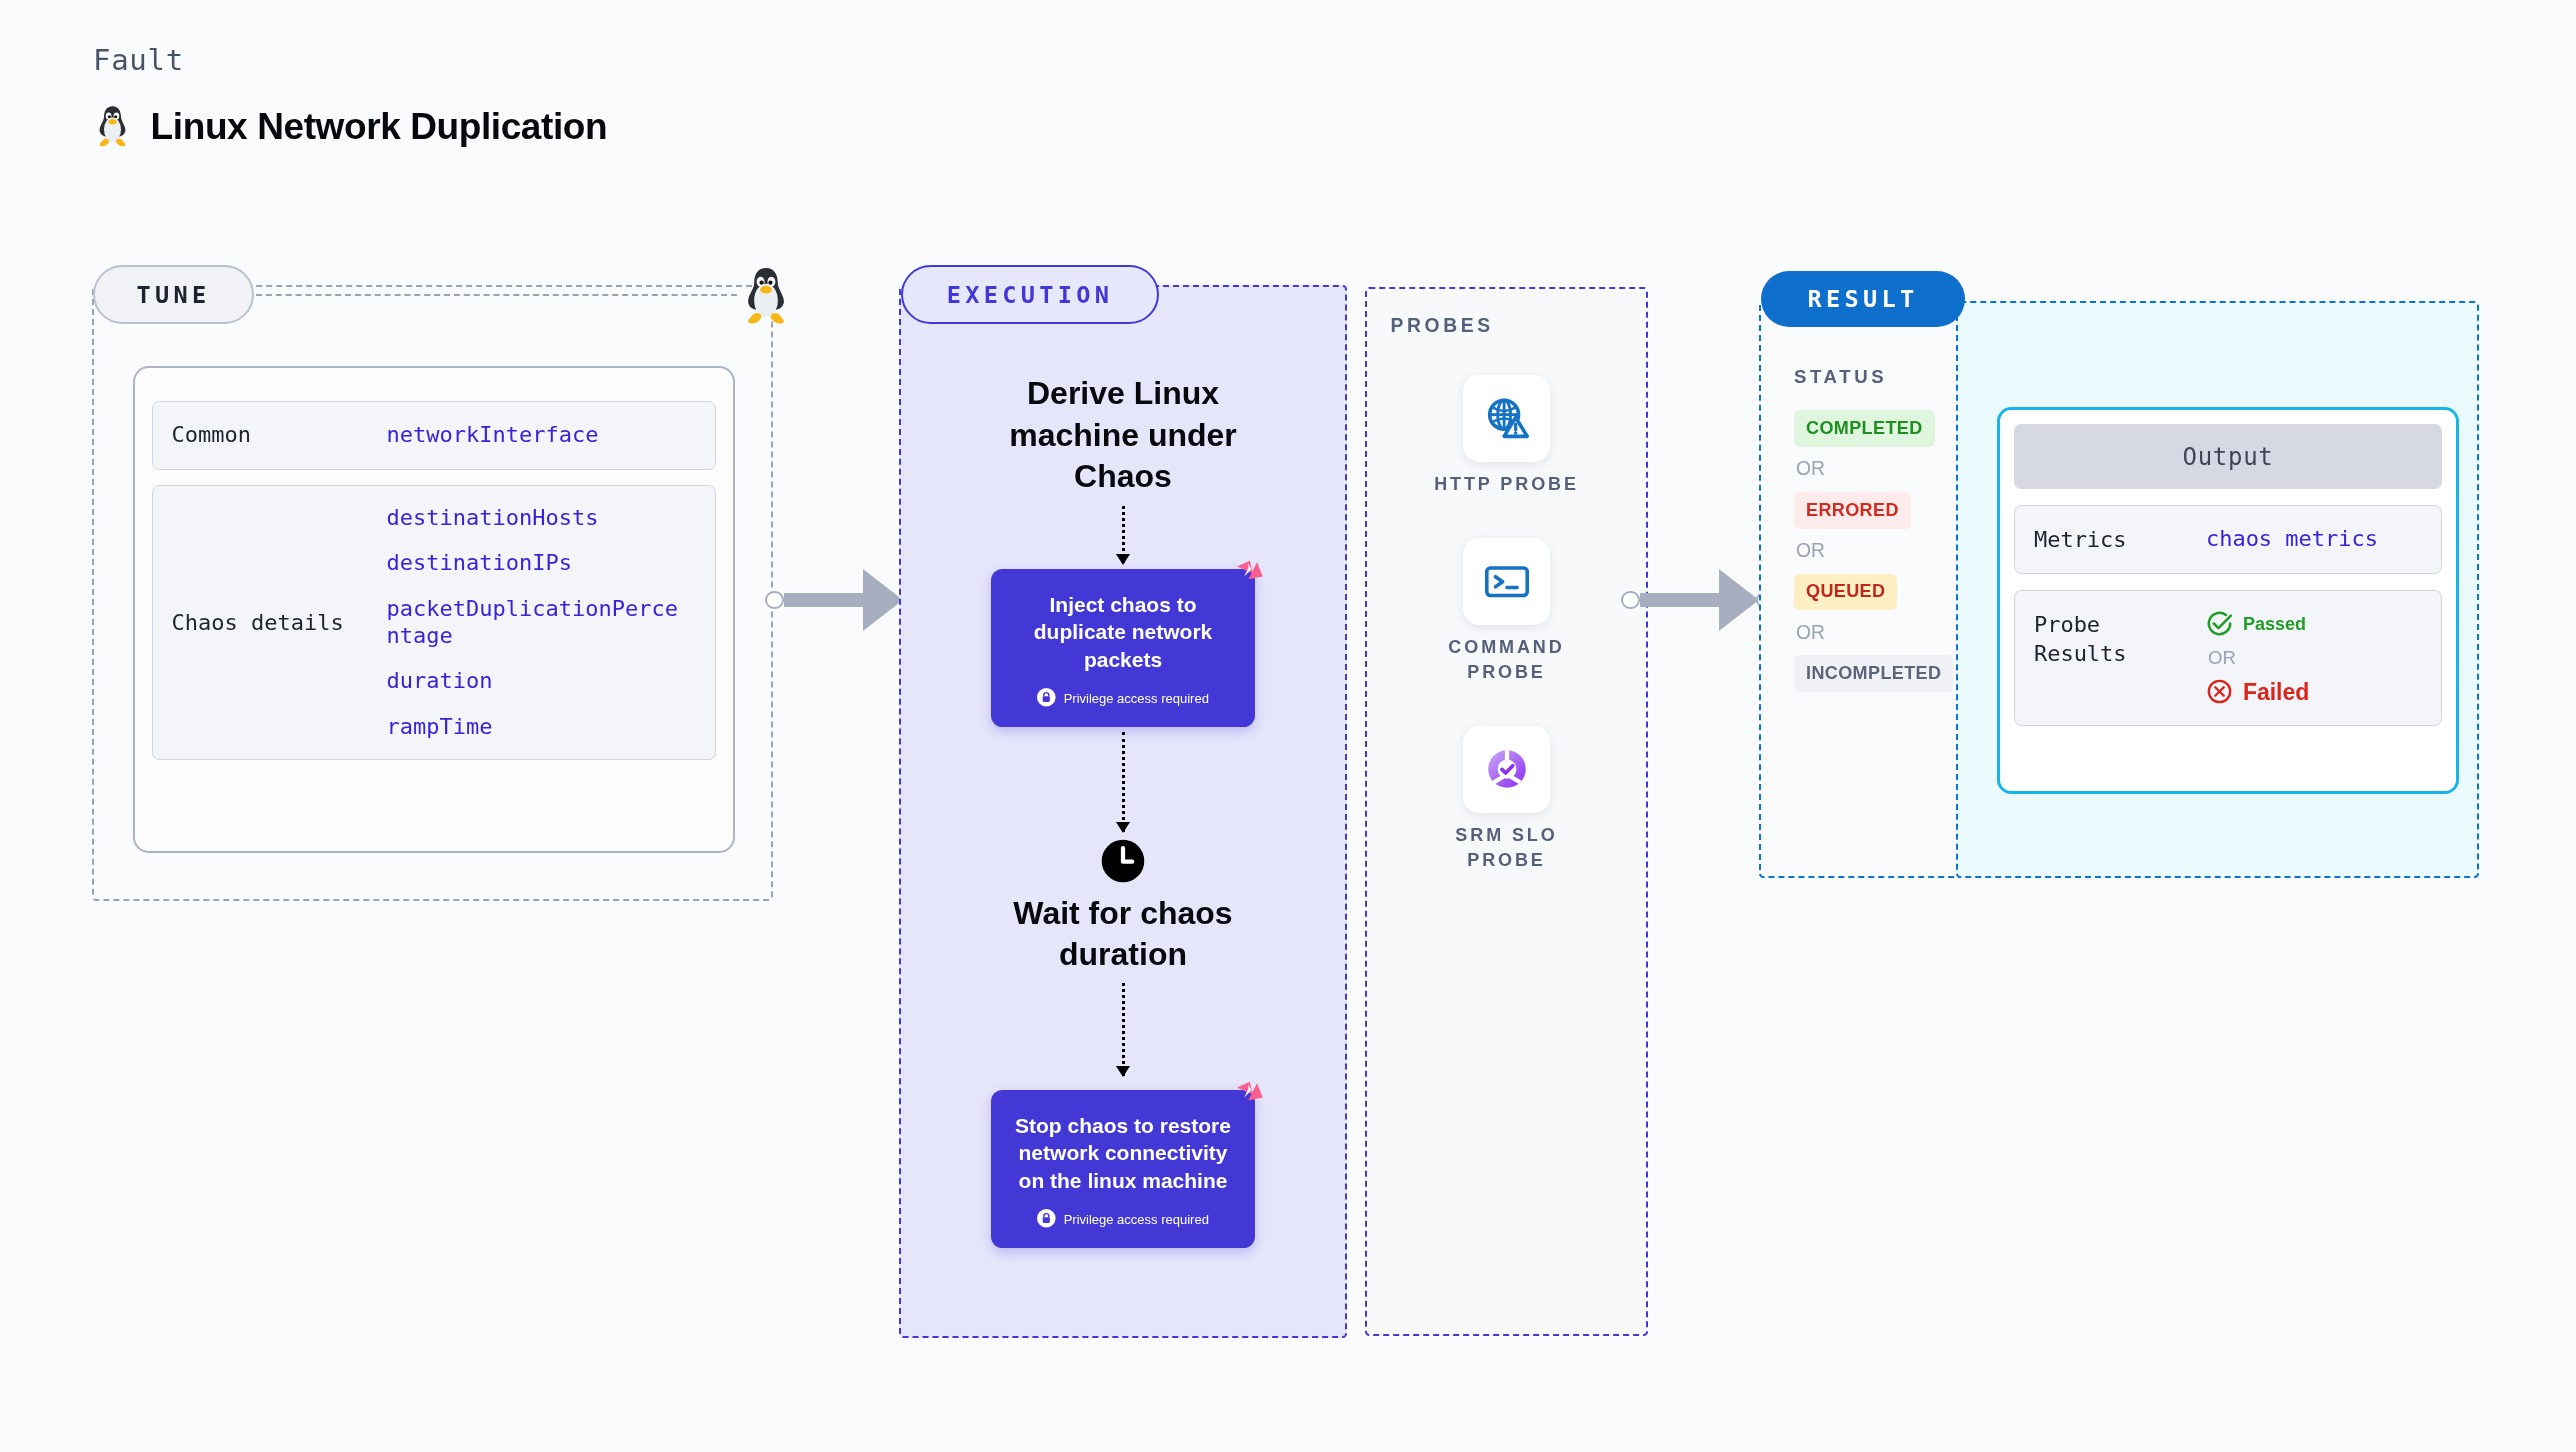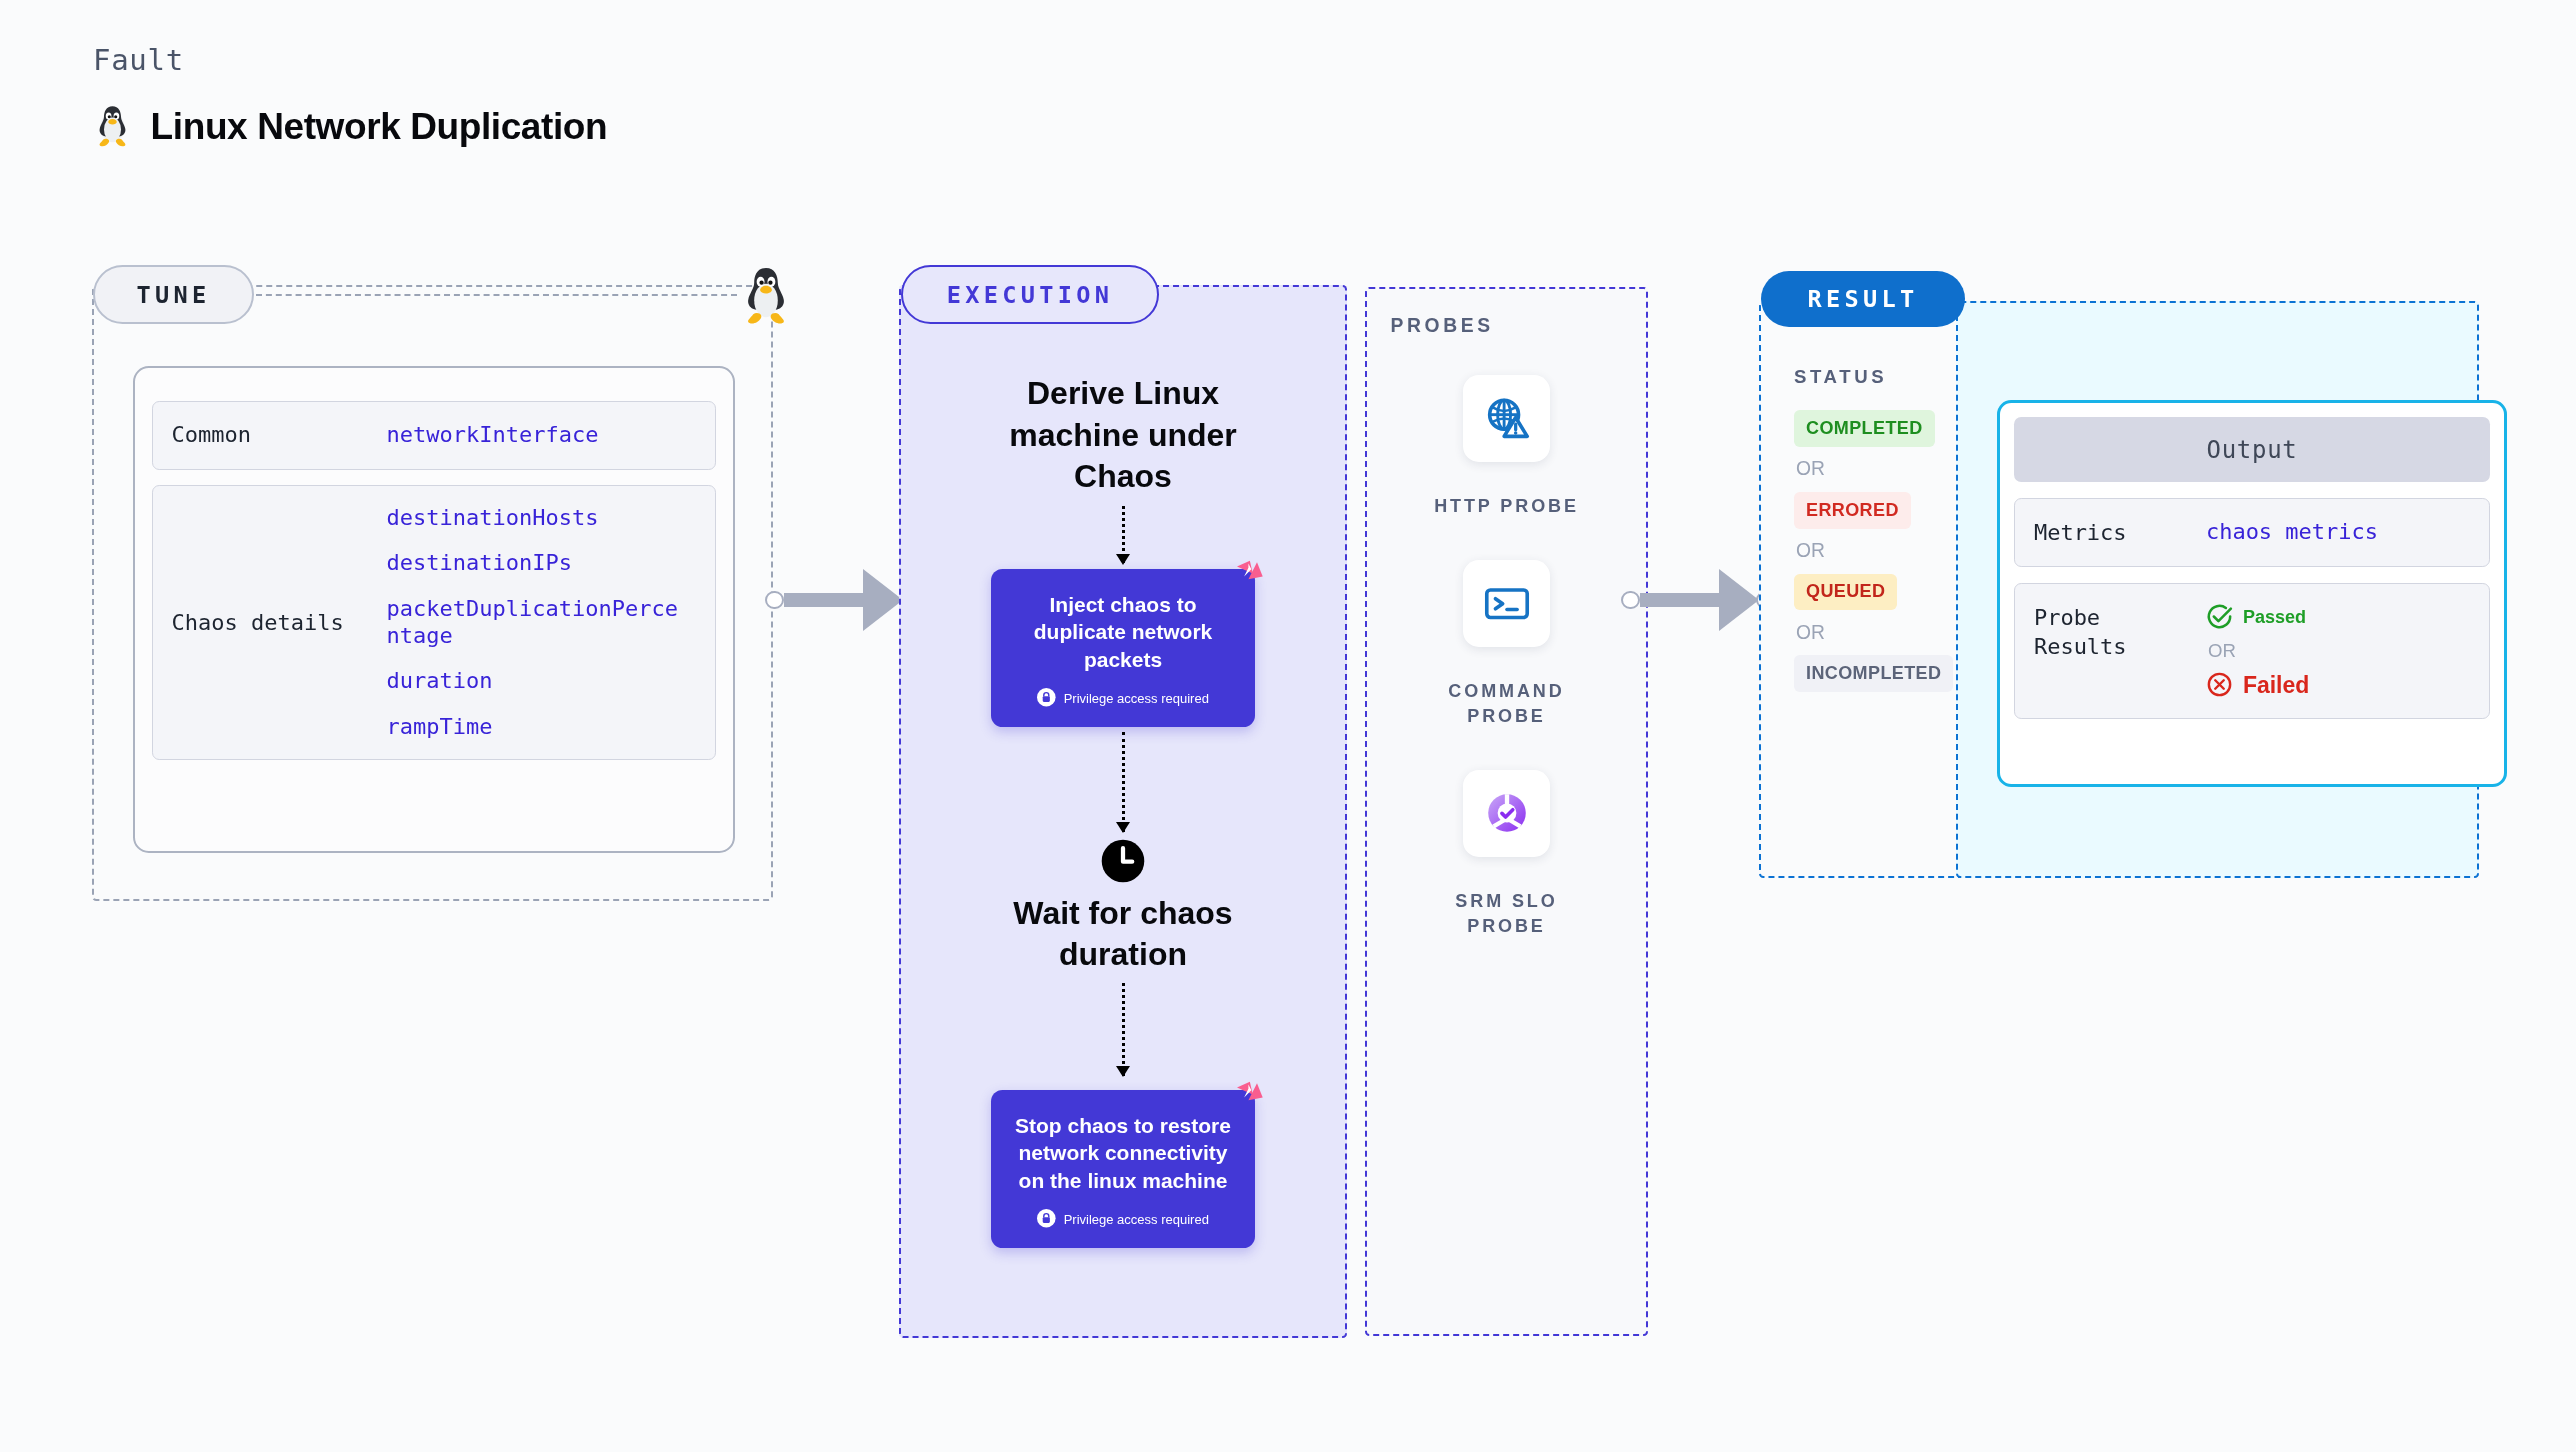--- a/index.html
+++ b/index.html
@@ -104,42 +104,42 @@
   }
   #probe-list { position: absolute; left: 0; top: 86px; width: 100%;
     display: flex; flex-direction: column; align-items: center; gap: 40px; }
   .probe-item { display: flex; flex-direction: column; align-items: center; }
   .probe-tile {
     width: 87px; height: 87px; background: #fff; border-radius: 15.8px;
     display: flex; align-items: center; justify-content: center;
     box-shadow: 0 2.9px 10px rgba(40,50,80,0.10);
   }
   .probe-name {
-    margin-top: 32px; font-size: 18px; font-weight: 700; color: #56607a;
+    margin-top: 10px; font-size: 18px; font-weight: 700; color: #56607a;
     letter-spacing: 2.9px; text-align: center; line-height: 1.42;
   }
 
   
   #result-panel { left: 1759px; top: 301px; width: 204px; height: 577px;
     border: 2.9px dashed #0b72d3; border-radius: 4.3px; background: #fafbfc; }
   #result-badge { left: 1761px; top: 271px; width: 204px; height: 56px;
     background: #0f6fcc; border-radius: 29px; color: #fff; font-size: 23.6px; }
   #status-label { position: absolute; left: 33px; top: 63px;
     font-size: 18.6px; font-weight: 700; color: #56607a; letter-spacing: 3.6px; }
   #status-list { position: absolute; left: 33px; top: 107px;
     display: flex; flex-direction: column; align-items: flex-start; gap: 11.5px; }
   .status-chip { border-radius: 5.7px; padding: 7.9px 12px;
     font-size: 18px; font-weight: 700; letter-spacing: 0.4px; }
   .or-text { font-size: 19.3px; color: #9aa3b5; padding-left: 2.1px; }
 
   
   #output-zone { left: 1956px; top: 301px; width: 523px; height: 577px;
     border: 2.9px dashed #0b72d3; border-radius: 4.3px; background: #eafaff; }
   #output-card {
-    position: absolute; left: 39px; top: 97px; width: 510px; height: 387px;
+    position: absolute; left: 39px; top: 104px; width: 462px; height: 387px;
     background: #fff; border: 3.6px solid #18b3e8; border-radius: 14.3px; padding: 14.3px;
   }
 
   
   .conn { position: absolute; display: flex; align-items: center; }
   .conn .dot {
     width: 18.6px; height: 18.6px; border-radius: 50%;
     background: #fff; border: 2.9px solid #a7aec0; flex: none;
   }
   .conn .bar { height: 14.3px; background: #a7aec0; }

